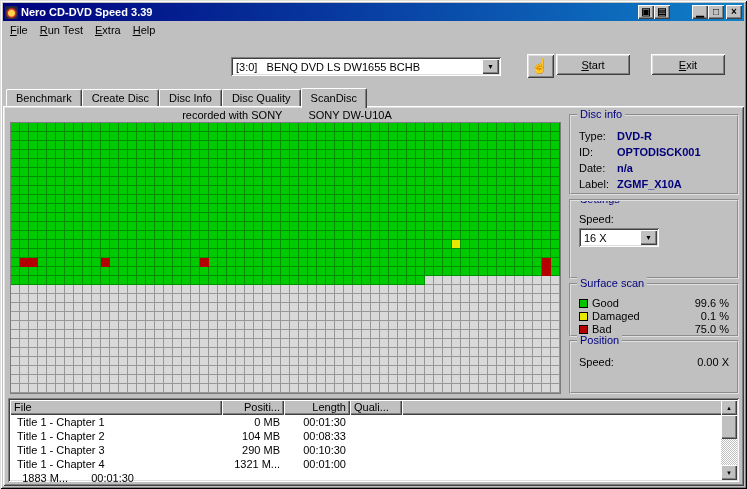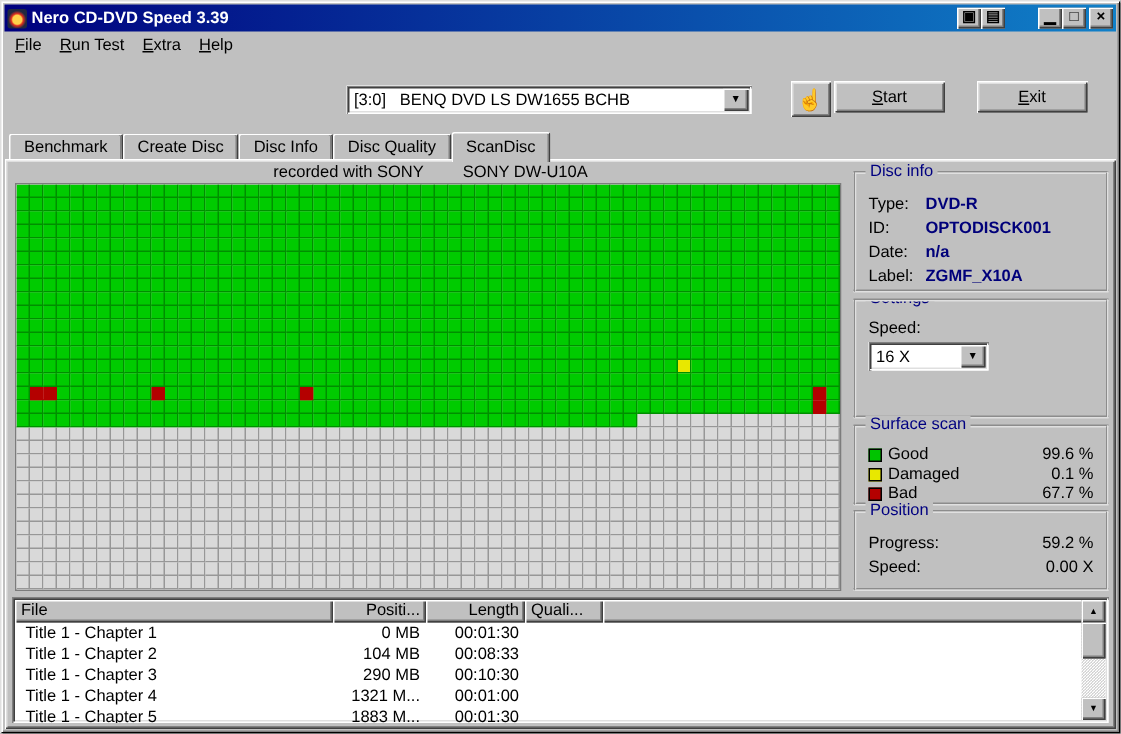--- a/index.html
+++ b/index.html
@@ -2105,32 +2105,28 @@
             <span class="legend-value">99.6 %</span>
           </div>
           <div class="legend-row">
             <span class="legend-swatch" style="background: rgb(232, 232, 0);"></span>
             <span>Damaged</span>
             <span class="legend-value">0.1 %</span>
           </div>
           <div class="legend-row">
             <span class="legend-swatch" style="background: rgb(180, 0, 0);"></span>
             <span>Bad</span>
-            <span class="legend-value">67.7 %</span>
+            <span class="legend-value">75.0 %</span>
           </div>
         </div>
     </div>
 
     <div class="group g-position">
       <div class="group-title">Position</div>
       <div>
-          <div class="pos-row">
-            <span>Progress:</span>
-            <span class="pos-value">59.2 %</span>
-          </div>
           <div class="pos-row">
             <span>Speed:</span>
             <span class="pos-value">0.00 X</span>
           </div>
         </div>
     </div>
 
     <div class="filetable">
       <div class="ft-header">
           <div class="ft-hcell col-file">File</div>
@@ -2158,21 +2154,20 @@
             <div class="ft-cell col-len">00:10:30</div>
             <div class="ft-cell col-qual"></div>
           </div>
           <div class="ft-row">
             <div class="ft-cell col-file">Title 1 - Chapter 4</div>
             <div class="ft-cell col-pos">1321 M...</div>
             <div class="ft-cell col-len">00:01:00</div>
             <div class="ft-cell col-qual"></div>
           </div>
           <div class="ft-row">
-            <div class="ft-cell col-file">Title 1 - Chapter 5</div>
             <div class="ft-cell col-pos">1883 M...</div>
             <div class="ft-cell col-len">00:01:30</div>
             <div class="ft-cell col-qual"></div>
           </div>
         </div>
       <div class="vscroll">
         <div class="vs-btn vs-up">▲</div>
         <div class="vs-thumb"></div>
         <div class="vs-btn vs-down">▼</div>
       </div>

